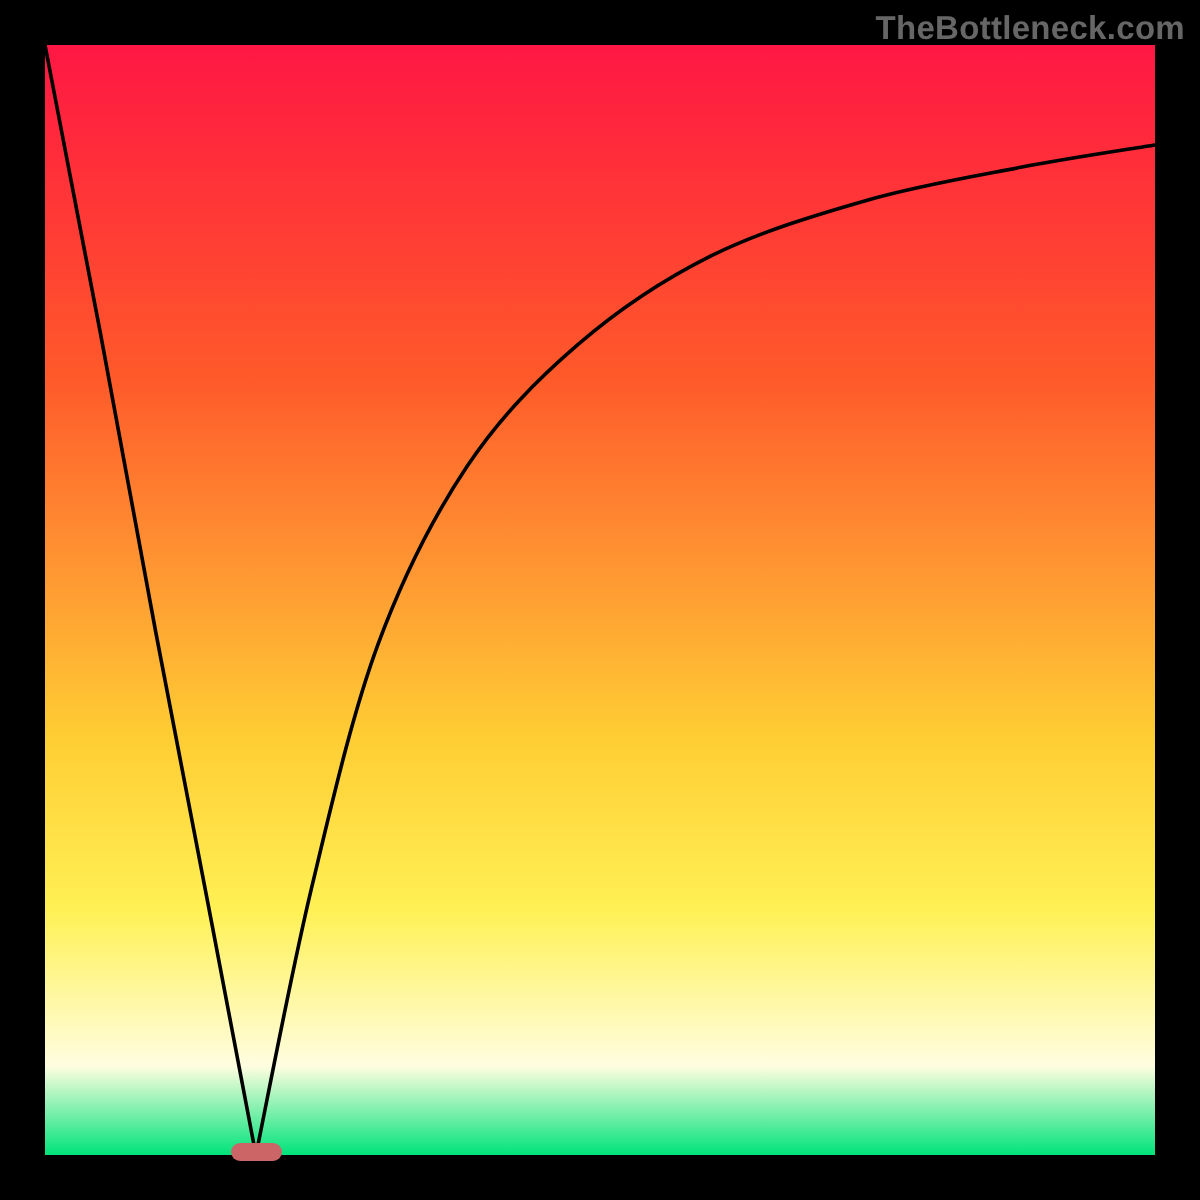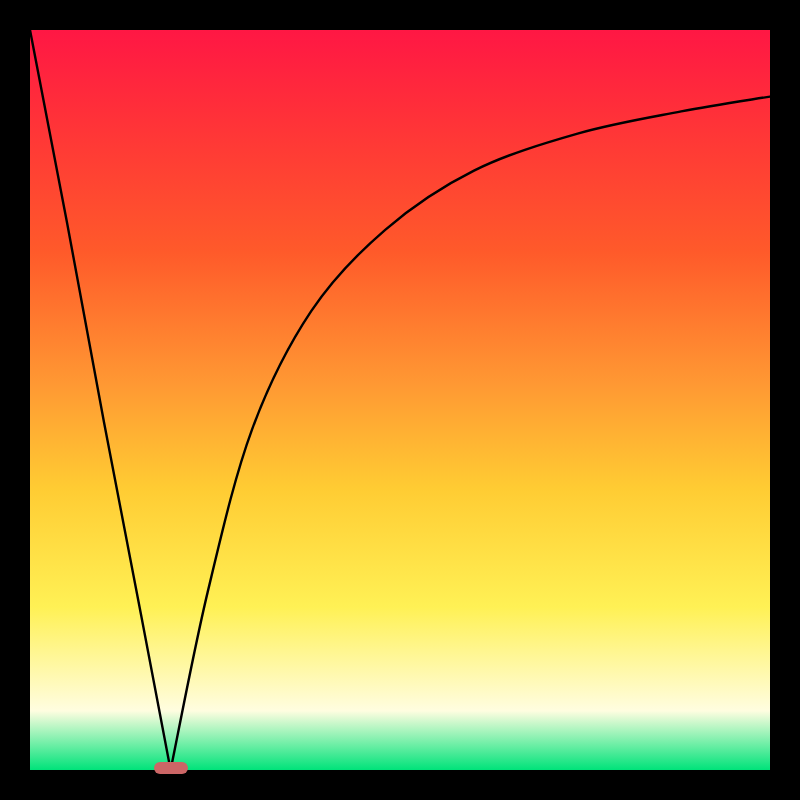--- a/index.html
+++ b/index.html
@@ -67,20 +67,21 @@
     stroke-width: 2.4;
     stroke-linecap: round;
     stroke-linejoin: round;
   }
 </style>
 </head>
 <body>
 
 <div class="canvas-wrap">
 
+  <div class="attribution">TheBottleneck.com</div>
 
   <div class="plot-area">
 
     <svg class="curve" viewBox="0 0 740 740" preserveAspectRatio="none">
       <path d="M 0.0 0.0 L 37.0 192.4 L 74.0 392.2 L 111.0 584.6 L 140.6 740.0"></path>
       <path d="M 140.6 740.0 C 146.8 710.4, 164.0 619.1, 177.6 562.4 C 191.2 505.7, 204.7 446.5, 222.0 399.6 C 239.3 352.7, 259.0 314.5, 281.2 281.2 C 303.4 247.9, 328.1 223.2, 355.2 199.8 C 382.3 176.4, 411.9 156.6, 444.0 140.6 C 476.1 124.6, 513.1 113.5, 547.6 103.6 C 582.1 93.7, 619.1 87.6, 651.2 81.4 C 683.3 75.2, 725.2 69.1, 740.0 66.6"></path>
     </svg>
 
     <div class="marker" style="left: 123.6px; top: 732px;"></div>
 

